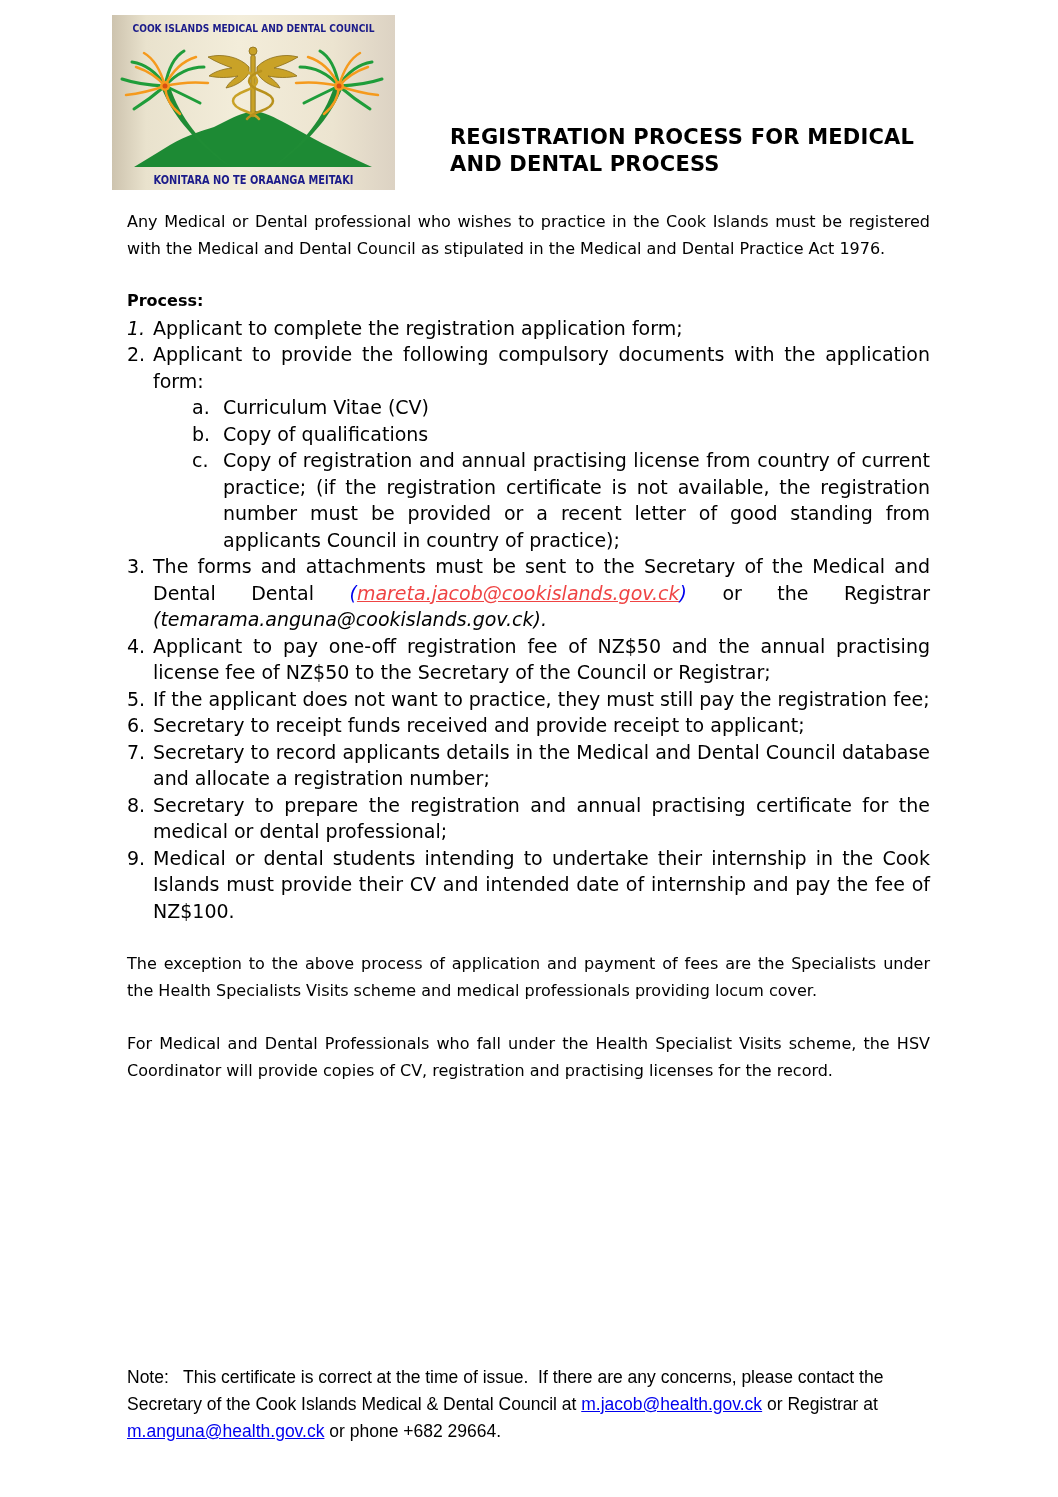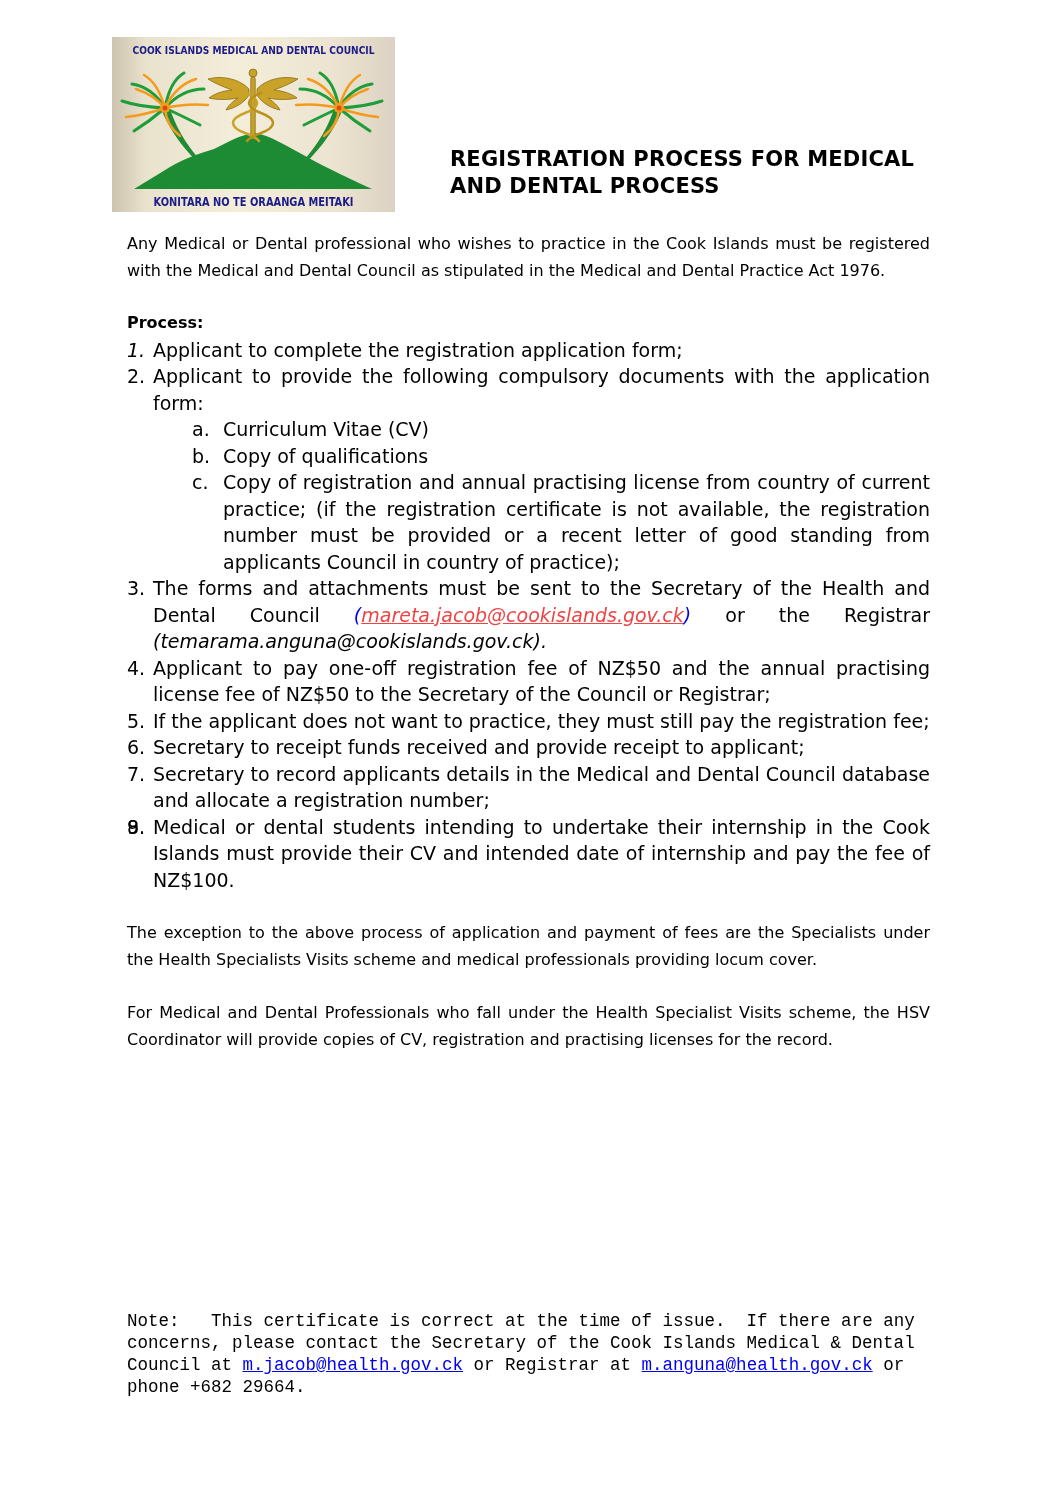--- a/index.html
+++ b/index.html
@@ -1,17 +1,17 @@
 <!DOCTYPE html>
 <html><head>
 <meta charset="utf-8">
 <style>
   html,body { margin:0; padding:0; background:#ffffff; }
   body { width:1058px; height:1497px; font-family:"DejaVu Sans", sans-serif; color:#000; overflow:hidden; }
-  .page { position:relative; box-sizing:border-box; width:1058px; height:1497px; padding:37px 128px 0 127px; }
+  .page { position:relative; box-sizing:border-box; width:1058px; height:1497px; padding:15px 128px 0 127px; }
 
   
   .header { display:flex; align-items:flex-end; height:175px; }
   .logo { width:283px; height:175px; margin-left:-15px; flex:0 0 auto; align-self:flex-start; }
   .titleblock { margin-left:55px; margin-bottom:12px; font-size:21px; font-weight:bold;
                 line-height:27px; letter-spacing:0.2px; width:500px; }
 
   
   .para { font-size:16px; line-height:26.5px; text-align:justify; margin:0; }
   .intro { margin-top:19px; }
@@ -23,22 +23,22 @@
   .substep { position:relative; padding-left:96px; font-size:19px; line-height:26.5px; text-align:justify; }
   .substep .slabel { position:absolute; left:65px; top:0; }
 
   .em { font-style:italic; }
   .blue { color:#0000EE; }
   a.maillink { color:#ef4444; text-decoration:underline; font-style:italic; }
 
   .closing { margin-top:27px; }
 
   
-  .footer { position:absolute; left:127px; right:128px; top:1310px;
-            font-family:Liberation Mono, monospace; font-size:17.5px; line-height:22px;
+  .footer { position:absolute; left:127px; right:128px; top:1364px;
+            font-family:Liberation Sans, sans-serif; font-size:17.5px; line-height:27px;
             white-space:pre-wrap; text-align:left; }
   .footer a { color:#0000EE; text-decoration:underline; font-style:normal; }
 </style>
 </head>
 <body>
 
 <div class="page">
 
   <div class="header">
     <svg class="logo" viewBox="0 0 283 175" xmlns="http://www.w3.org/2000/svg">
@@ -142,41 +142,42 @@
       <span class="slabel">b.</span>
       <span>Copy of qualifications</span>
     </div>
     <div class="substep">
       <span class="slabel">c.</span>
       <span>Copy of registration and annual practising license from country of current practice; (if the registration certificate is not available, the registration number must be provided or a recent letter of good standing from applicants Council in country of practice);</span>
     </div>
 
     <div class="step">
       <span class="num">3.</span>
-      <span>The forms and attachments must be sent to the Secretary of the Health and Dental Council </span><span class="em blue">(</span><a class="maillink" href="mailto:mareta.jacob@cookislands.gov.ck">mareta.jacob@cookislands.gov.ck</a><span class="em blue">)</span><span> or the Registrar </span><span class="em">(temarama.anguna@cookislands.gov.ck).</span>
+      <span>The forms and attachments must be sent to the Secretary of the Medical and Dental Dental </span><span class="em blue">(</span><a class="maillink" href="mailto:mareta.jacob@cookislands.gov.ck">mareta.jacob@cookislands.gov.ck</a><span class="em blue">)</span><span> or the Registrar </span><span class="em">(temarama.anguna@cookislands.gov.ck).</span>
     </div>
 
     <div class="step">
       <span class="num">4.</span>
       <span>Applicant to pay one-off registration fee of NZ$50 and the annual practising license fee of NZ$50 to the Secretary of the Council or Registrar;</span>
     </div>
     <div class="step">
       <span class="num">5.</span>
       <span>If the applicant does not want to practice, they must still pay the registration fee;</span>
     </div>
     <div class="step">
       <span class="num">6.</span>
       <span>Secretary to receipt funds received and provide receipt to applicant;</span>
     </div>
     <div class="step">
       <span class="num">7.</span>
       <span>Secretary to record applicants details in the Medical and Dental Council database and allocate a registration number;</span>
     </div>
     <div class="step">
       <span class="num">8.</span>
+      <span>Secretary to prepare the registration and annual practising certificate for the medical or dental professional;</span>
     </div>
     <div class="step">
       <span class="num">9.</span>
       <span>Medical or dental students intending to undertake their internship in the Cook Islands must provide their CV and intended date of internship and pay the fee of NZ$100.</span>
     </div>
   </div>
 
   <p class="para closing">The exception to the above process of application and payment of fees are the Specialists under the Health Specialists Visits scheme and medical professionals providing locum cover.</p>
   <p class="para closing">For Medical and Dental Professionals who fall under the Health Specialist Visits scheme, the HSV Coordinator will provide copies of CV, registration and practising licenses for the record.</p>
 

